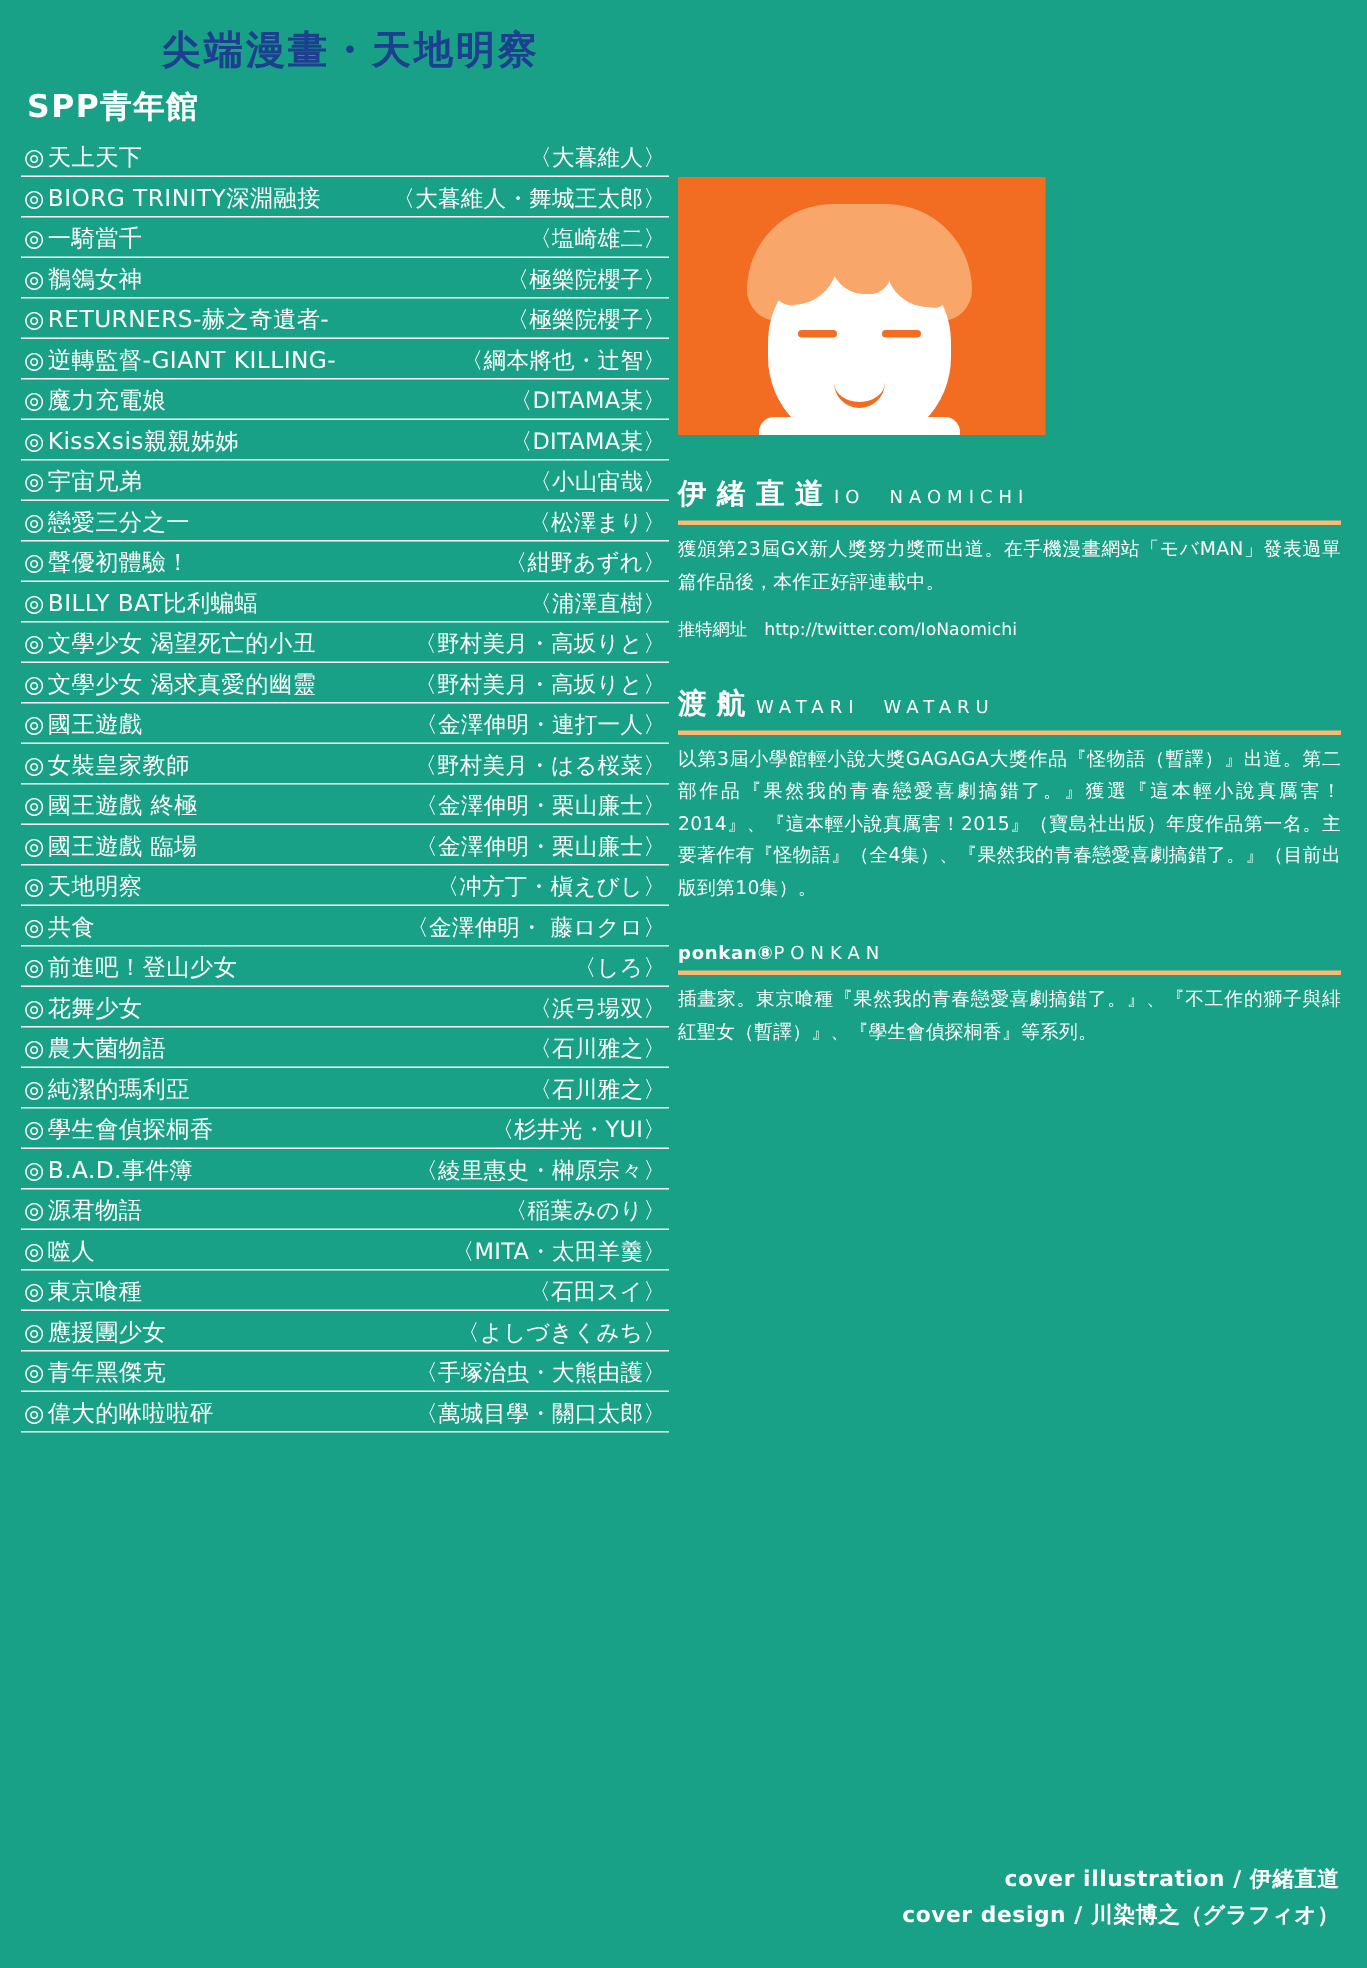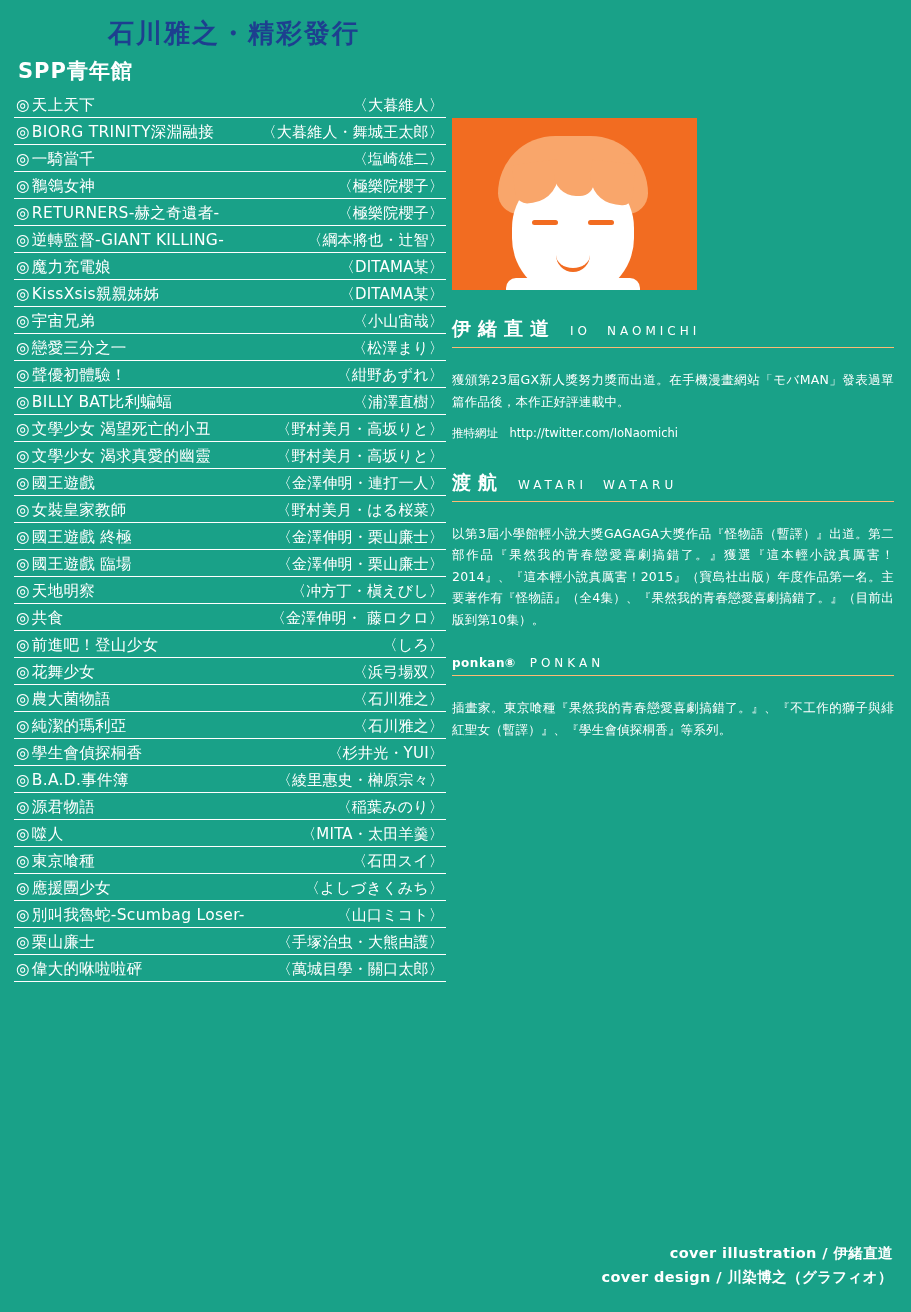--- a/index.html
+++ b/index.html
@@ -148,24 +148,24 @@
     background: #ffffff;
     border-radius: 10px 10px 0 0;
   }
 
   .bio-block {
     margin-top: 26px;
   }
   .bio-name-line {
     display: flex;
     align-items: baseline;
-    gap: 14px;
-    border-bottom: 1px solid #fdba74;
+    gap: 0;
+    border-bottom: 3px solid #fdba74;
     padding-bottom: 5px;
-    margin-bottom: 21px;
+    margin-bottom: 5px;
   }
   .bio-name-jp {
     color: #ffffff;
     font-size: 19px;
     font-weight: bold;
     letter-spacing: 7px;
   }
   .bio-name-rom {
     color: #ffffff;
     font-size: 12px;
@@ -203,21 +203,21 @@
     font-weight: bold;
     letter-spacing: 0.4px;
   }
 </style>
 </head>
 <body>
 
 <div class="page">
 
   <div class="left-col">
-    <div class="brand-title">石川雅之・精彩發行</div>
+    <div class="brand-title">尖端漫畫・天地明察</div>
     <div class="imprint">SPP青年館</div>
     <ul class="title-list" id="title-list">
         <li class="title-row">
           <span class="t-name"><span class="t-mark">◎</span><span>天上天下</span></span>
           <span class="t-author">〈大暮維人〉</span>
         </li>
         <li class="title-row">
           <span class="t-name"><span class="t-mark">◎</span><span>BIORG TRINITY深淵融接</span></span>
           <span class="t-author">〈大暮維人・舞城王太郎〉</span>
         </li>
@@ -327,25 +327,21 @@
         </li>
         <li class="title-row">
           <span class="t-name"><span class="t-mark">◎</span><span>東京喰種</span></span>
           <span class="t-author">〈石田スイ〉</span>
         </li>
         <li class="title-row">
           <span class="t-name"><span class="t-mark">◎</span><span>應援團少女</span></span>
           <span class="t-author">〈よしづきくみち〉</span>
         </li>
         <li class="title-row">
-          <span class="t-name"><span class="t-mark">◎</span><span>別叫我魯蛇-Scumbag Loser-</span></span>
-          <span class="t-author">〈山口ミコト〉</span>
-        </li>
-        <li class="title-row">
-          <span class="t-name"><span class="t-mark">◎</span><span>栗山廉士</span></span>
+          <span class="t-name"><span class="t-mark">◎</span><span>青年黑傑克</span></span>
           <span class="t-author">〈手塚治虫・大熊由護〉</span>
         </li>
         <li class="title-row">
           <span class="t-name"><span class="t-mark">◎</span><span>偉大的咻啦啦砰</span></span>
           <span class="t-author">〈萬城目學・關口太郎〉</span>
         </li>
       </ul>
   </div>
 
   <div class="right-col">

